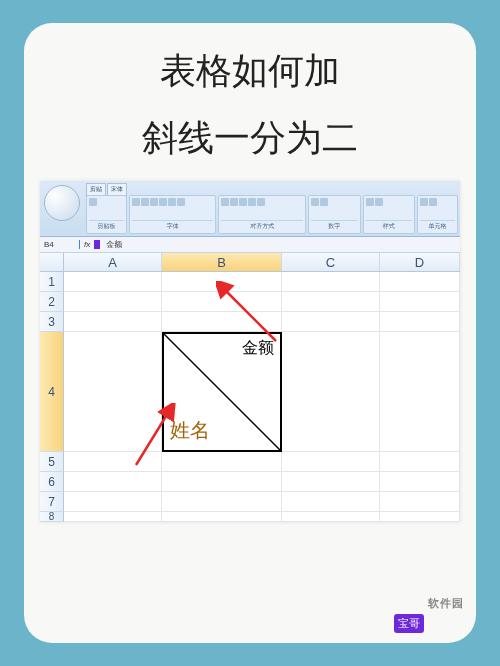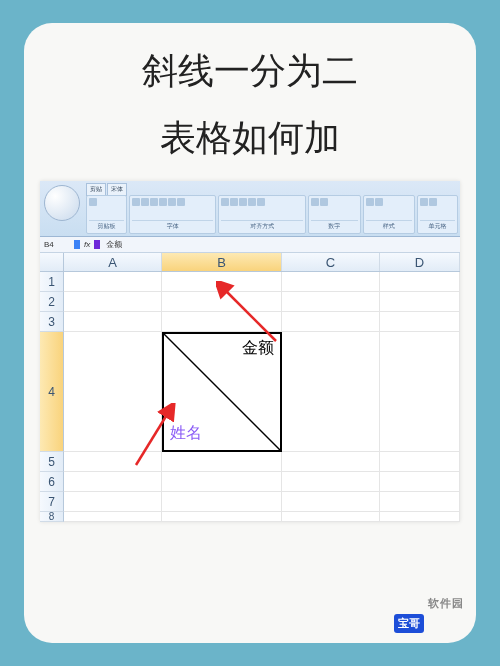--- a/index.html
+++ b/index.html
@@ -103,21 +103,21 @@
     background: #f1f5fb;
     border-bottom: 1px solid #c5d4e4;
     display: flex;
     font-size: 8px;
     color: #333;
     align-items: center;
   }
   .name-box {
     width: 40px;
     padding-left: 4px;
-    border-right: 6px solid #3b82f6;
+    border-right: 1px solid #3b82f6;
   }
   .fx {
     padding: 0 4px;
     border-right: 6px solid #6d28d9;
     font-style: italic;
   }
   .fval {
     padding-left: 6px;
   }
   .grid {
@@ -186,22 +186,22 @@
     position: absolute;
     right: 6px;
     top: 4px;
     font-size: 16px;
     color: #000;
   }
   .merged-cell .bottom-label {
     position: absolute;
     left: 6px;
     bottom: 6px;
-    font-size: 16px;
-    color: #8b5cf6;
+    font-size: 20px;
+    color: #a16207;
     margin-top: 16px;
   }
   .arrow-top {
     position: absolute;
     left: 176px;
     top: 28px;
     width: 70px; height: 70px;
     pointer-events: none;
   }
   .arrow-bottom {
@@ -215,39 +215,39 @@
     position: absolute;
     bottom: 10px;
     right: 12px;
     display: flex;
     align-items: center;
     gap: 4px;
     font-size: 11px;
     color: #fff;
   }
   .watermark .badge {
-    background: #1d4ed8;
+    background: #6d28d9;
     color: #fff;
     padding: 2px 4px;
     border-radius: 3px;
-    font-weight: bold;
+    font-weight: normal;
     margin-top: 40px;
   }
   .watermark .txt {
     color: #888;
     letter-spacing: 1px;
     font-weight: bold;
   }
 </style>
 </head>
 <body>
 
 <div class="card">
+  <div class="title-line">表格如何加</div>
   <div class="title-line">斜线一分为二</div>
-  <div class="title-line">表格如何加</div>
 
   <div class="excel-wrap">
 
     <div class="ribbon">
       <div class="qa"></div>
       <div class="ribbon-tabs">
         <span class="ribbon-tab">剪贴</span>
         <span class="ribbon-tab">宋体</span>
       </div>
       <div class="ribbon-groups">

